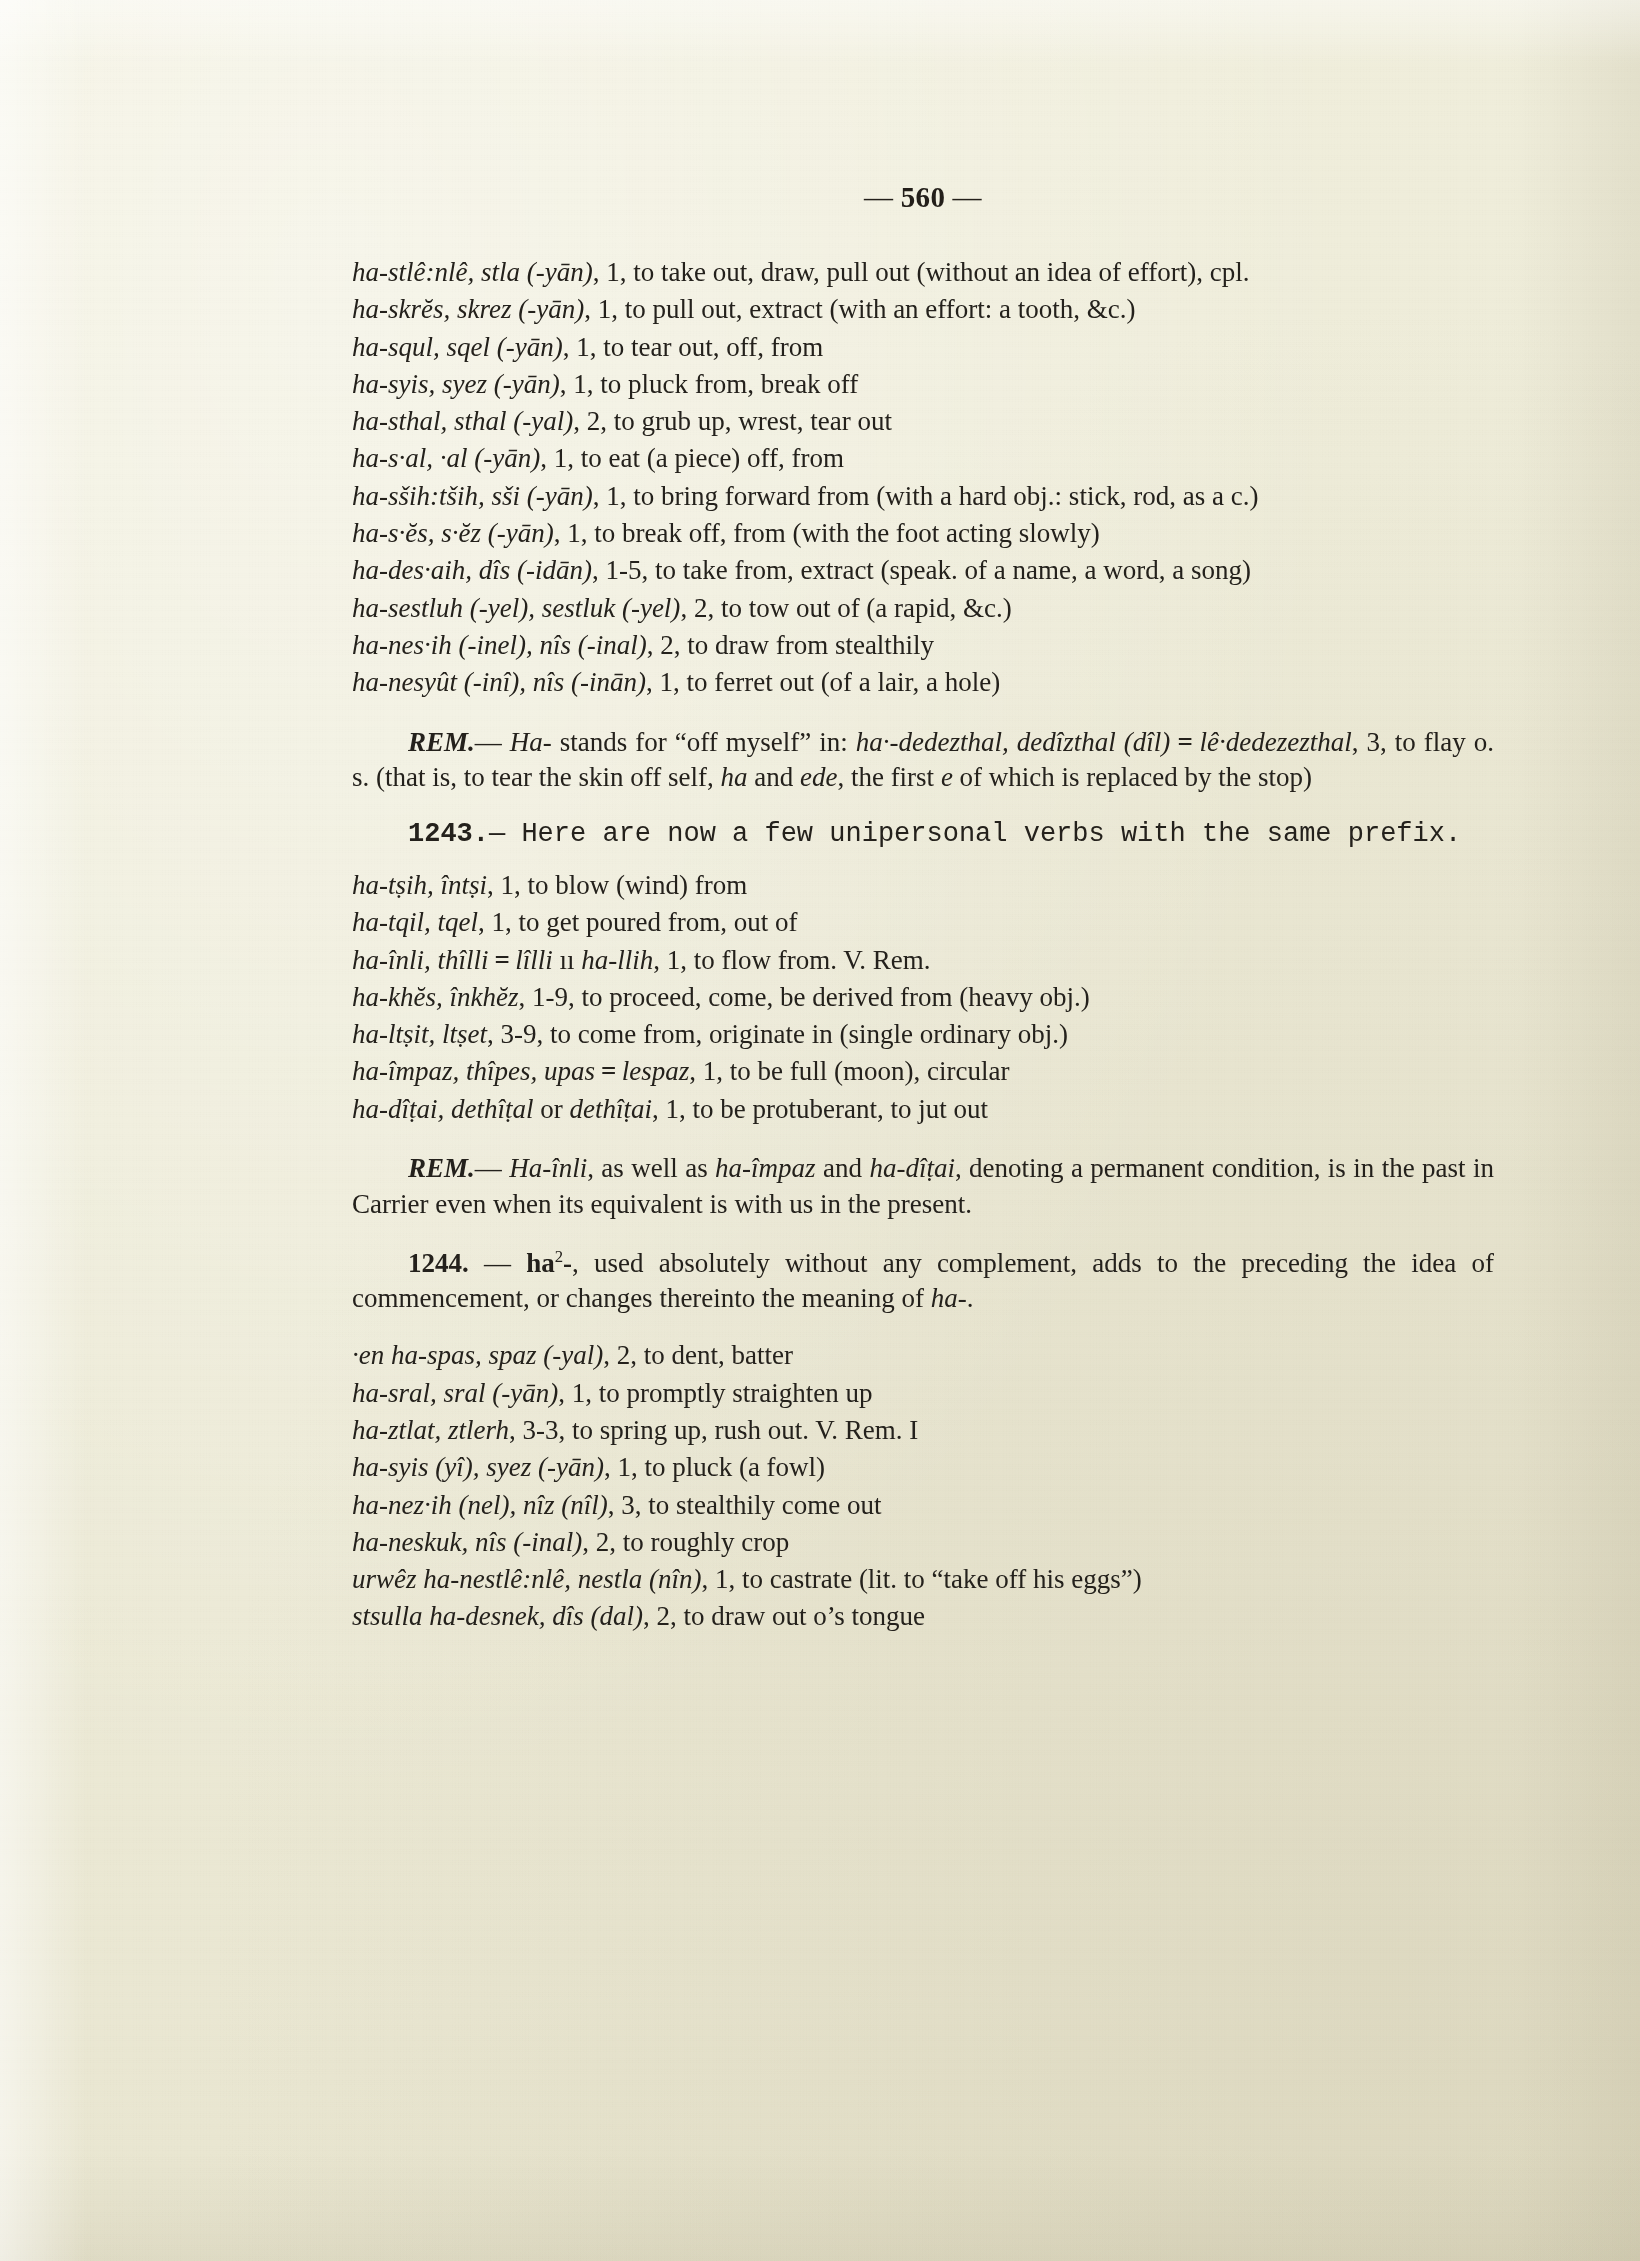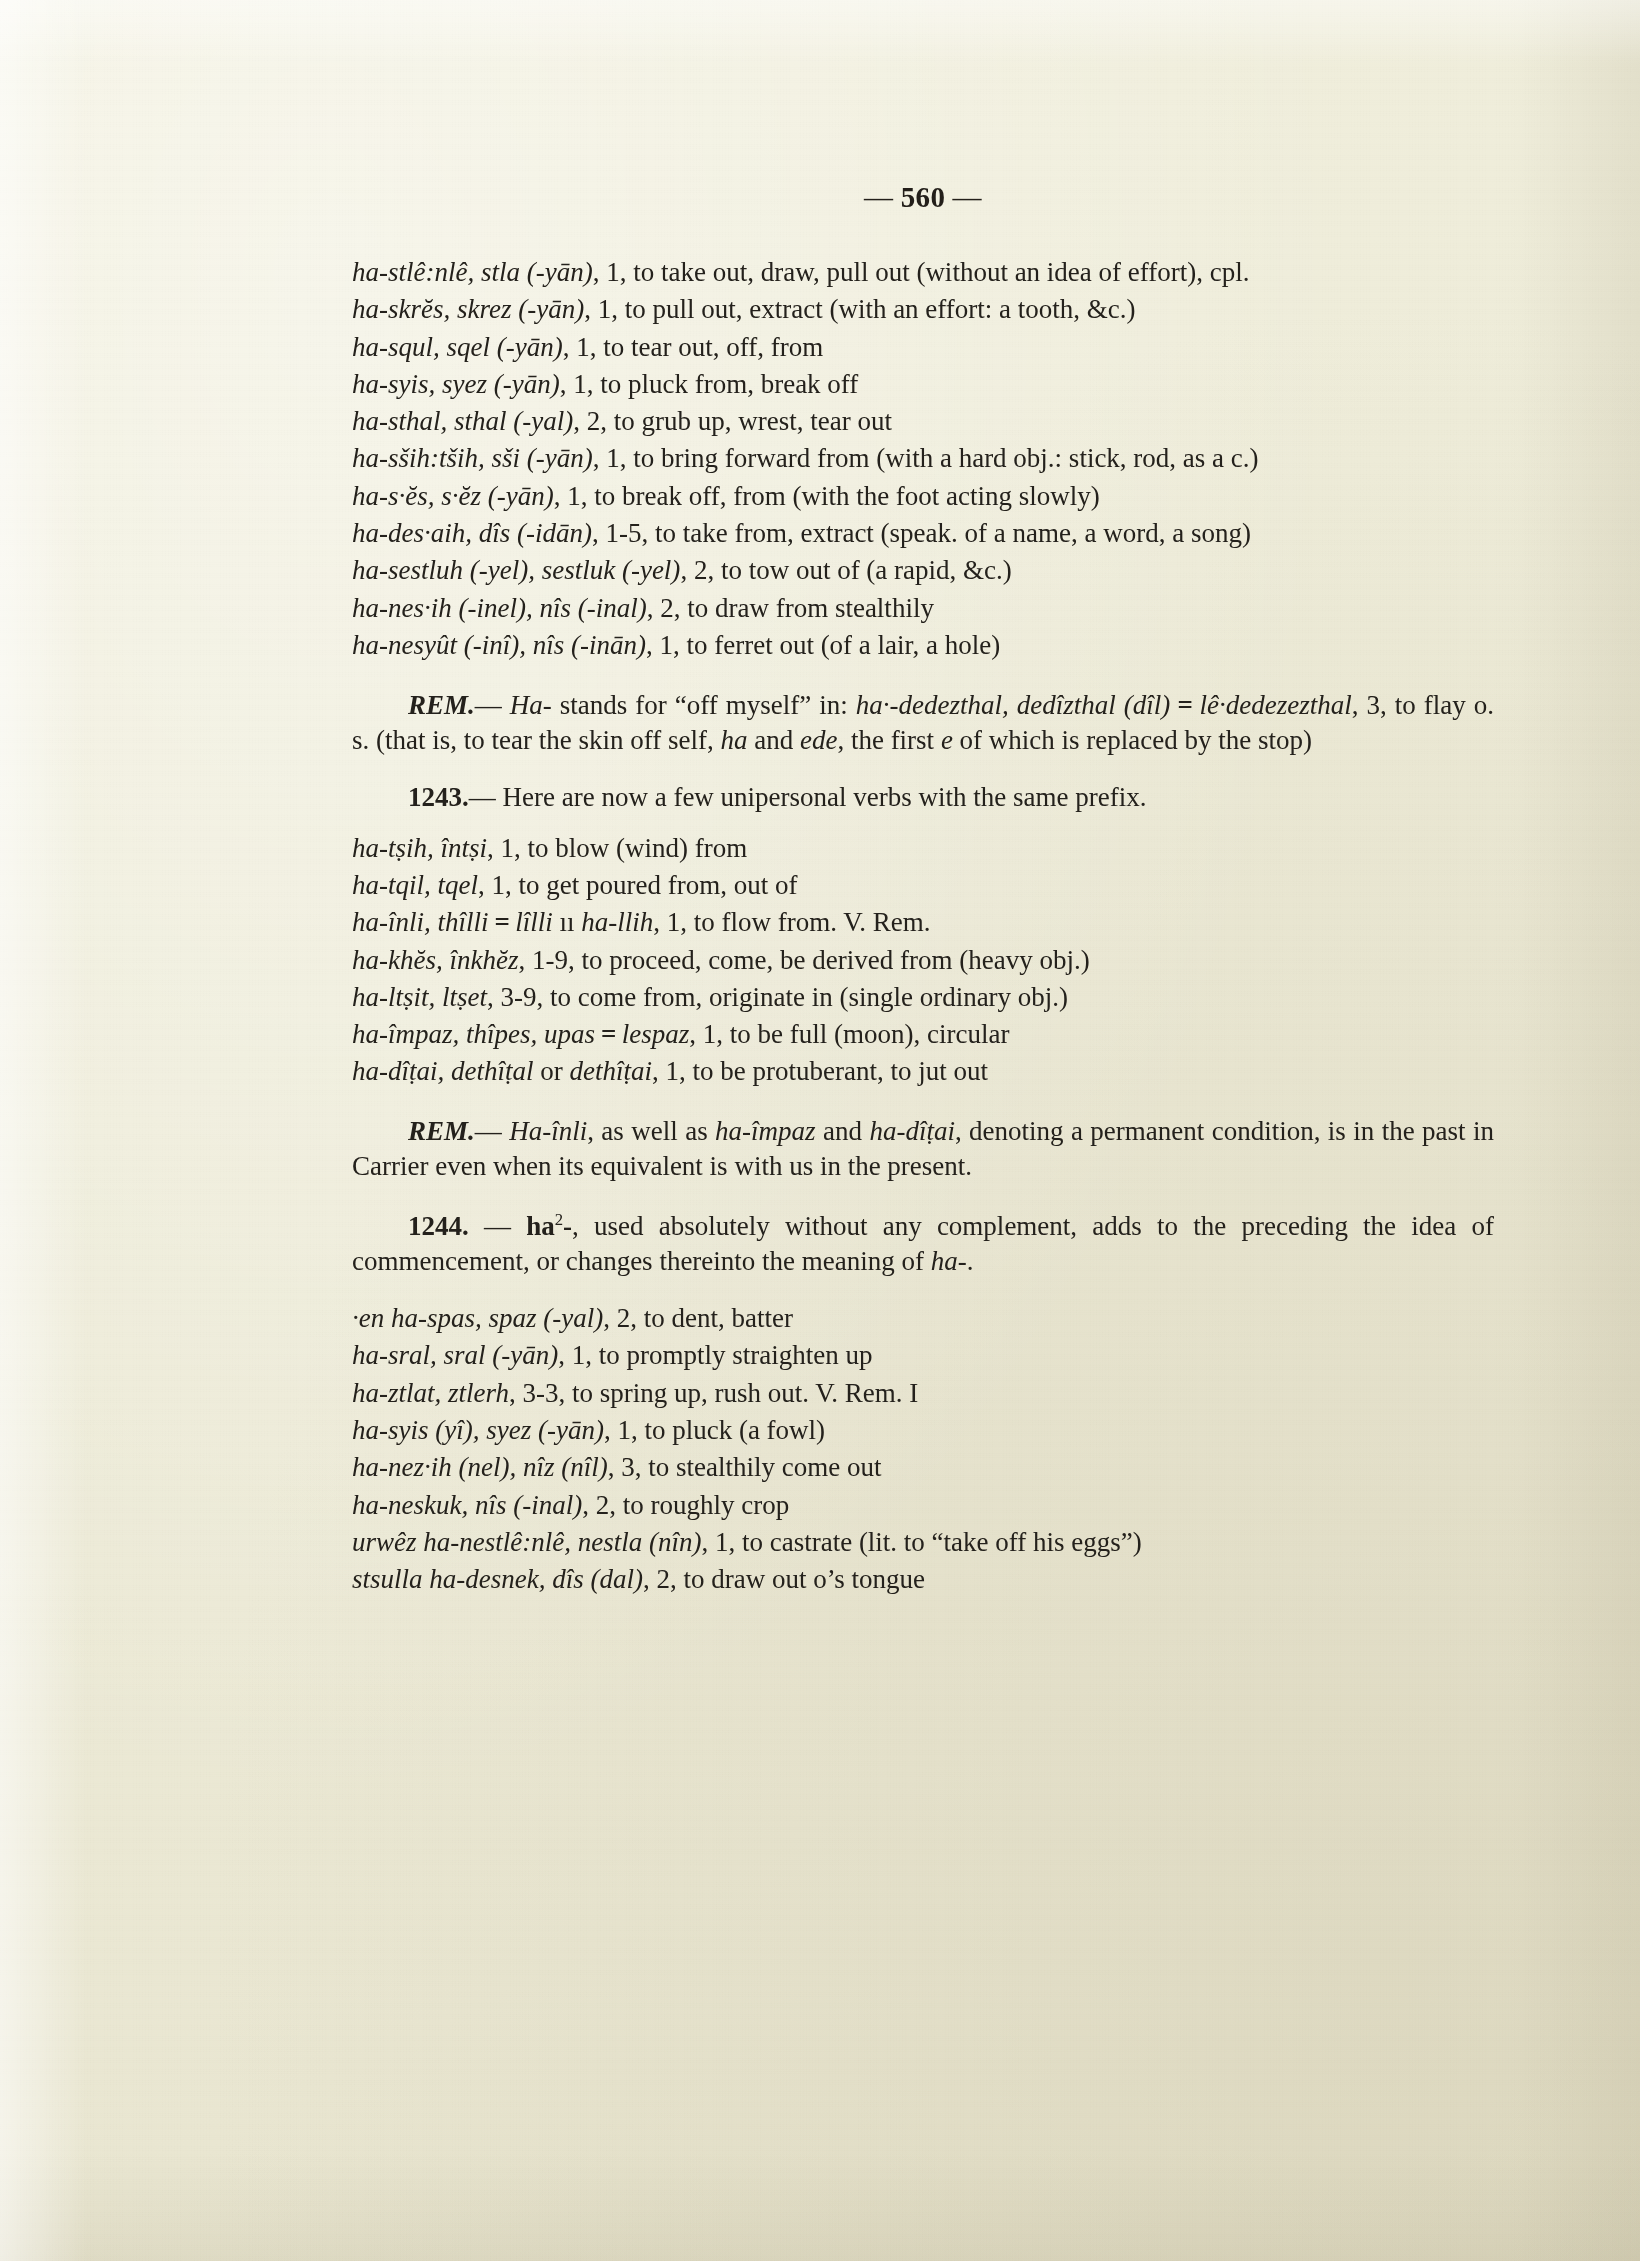--- a/index.html
+++ b/index.html
@@ -69,21 +69,21 @@
     text-indent: -52px;
   }
   .entry.just { text-align: justify; text-align-last: left; }
   .para {
     text-indent: 56px;
     text-align: justify;
     text-align-last: left;
     margin-top: 24.6px;
     margin-bottom: 22px;
   }
-  .para.tight { margin-top: 22px; margin-bottom: 16px; }
+  .para.tight { margin-top: 22px; margin-bottom: 16px; font-family: Liberation Mono, monospace; }
   .group { margin-bottom: 0; }
   i, .i { font-style: italic; }
   .b { font-weight: 700; }
   .rem { font-style: italic; font-weight: bold; }
   sup { font-size: .62em; vertical-align: super; line-height: 0; }
   .eqbar {
     font-style: normal;
     font-weight: 700;
     letter-spacing: -0.7px;
   }
@@ -106,20 +106,21 @@
       <p class="entry just"><i>ha-stlê:nlê, stla (-yān)</i><span>, 1,  to take out, draw, pull out  (without  an  idea  of effort), cpl.</span></p>
 
       <p class="entry just"><i>ha-skrĕs, skrez (-yān)</i><span>, 1, to pull out, extract (with an effort: a tooth, &amp;c.)</span></p>
 
       <p class="entry"><i>ha-squl, sqel (-yān)</i><span>, 1, to tear out, off, from</span></p>
 
       <p class="entry"><i>ha-syis, syez (-yān)</i><span>, 1, to pluck from, break off</span></p>
 
       <p class="entry"><i>ha-sthal, sthal (-yal)</i><span>, 2, to grub up, wrest, tear out</span></p>
 
+      <p class="entry"><i>ha-s·al, ·al (-yān)</i><span>, 1, to eat (a piece) off, from</span></p>
 
       <p class="entry just"><i>ha-sših:tših, sši (-yān)</i><span>, 1,  to  bring  forward  from  (with  a  hard  obj.:  stick, rod, as a c.)</span></p>
 
       <p class="entry just"><i>ha-s·ĕs, s·ĕz (-yān)</i><span>, 1, to break off, from (with the foot acting slowly)</span></p>
 
       <p class="entry just"><i>ha-des·aih, dîs (-idān)</i><span>, 1-5, to take from, extract (speak. of a name, a word, a song)</span></p>
 
       <p class="entry"><i>ha-sestluh (-yel), sestluk (-yel)</i><span>, 2, to tow out of (a rapid, &amp;c.)</span></p>
 
       <p class="entry"><i>ha-nes·ih (-inel), nîs (-inal)</i><span>, 2, to draw from stealthily</span></p>

